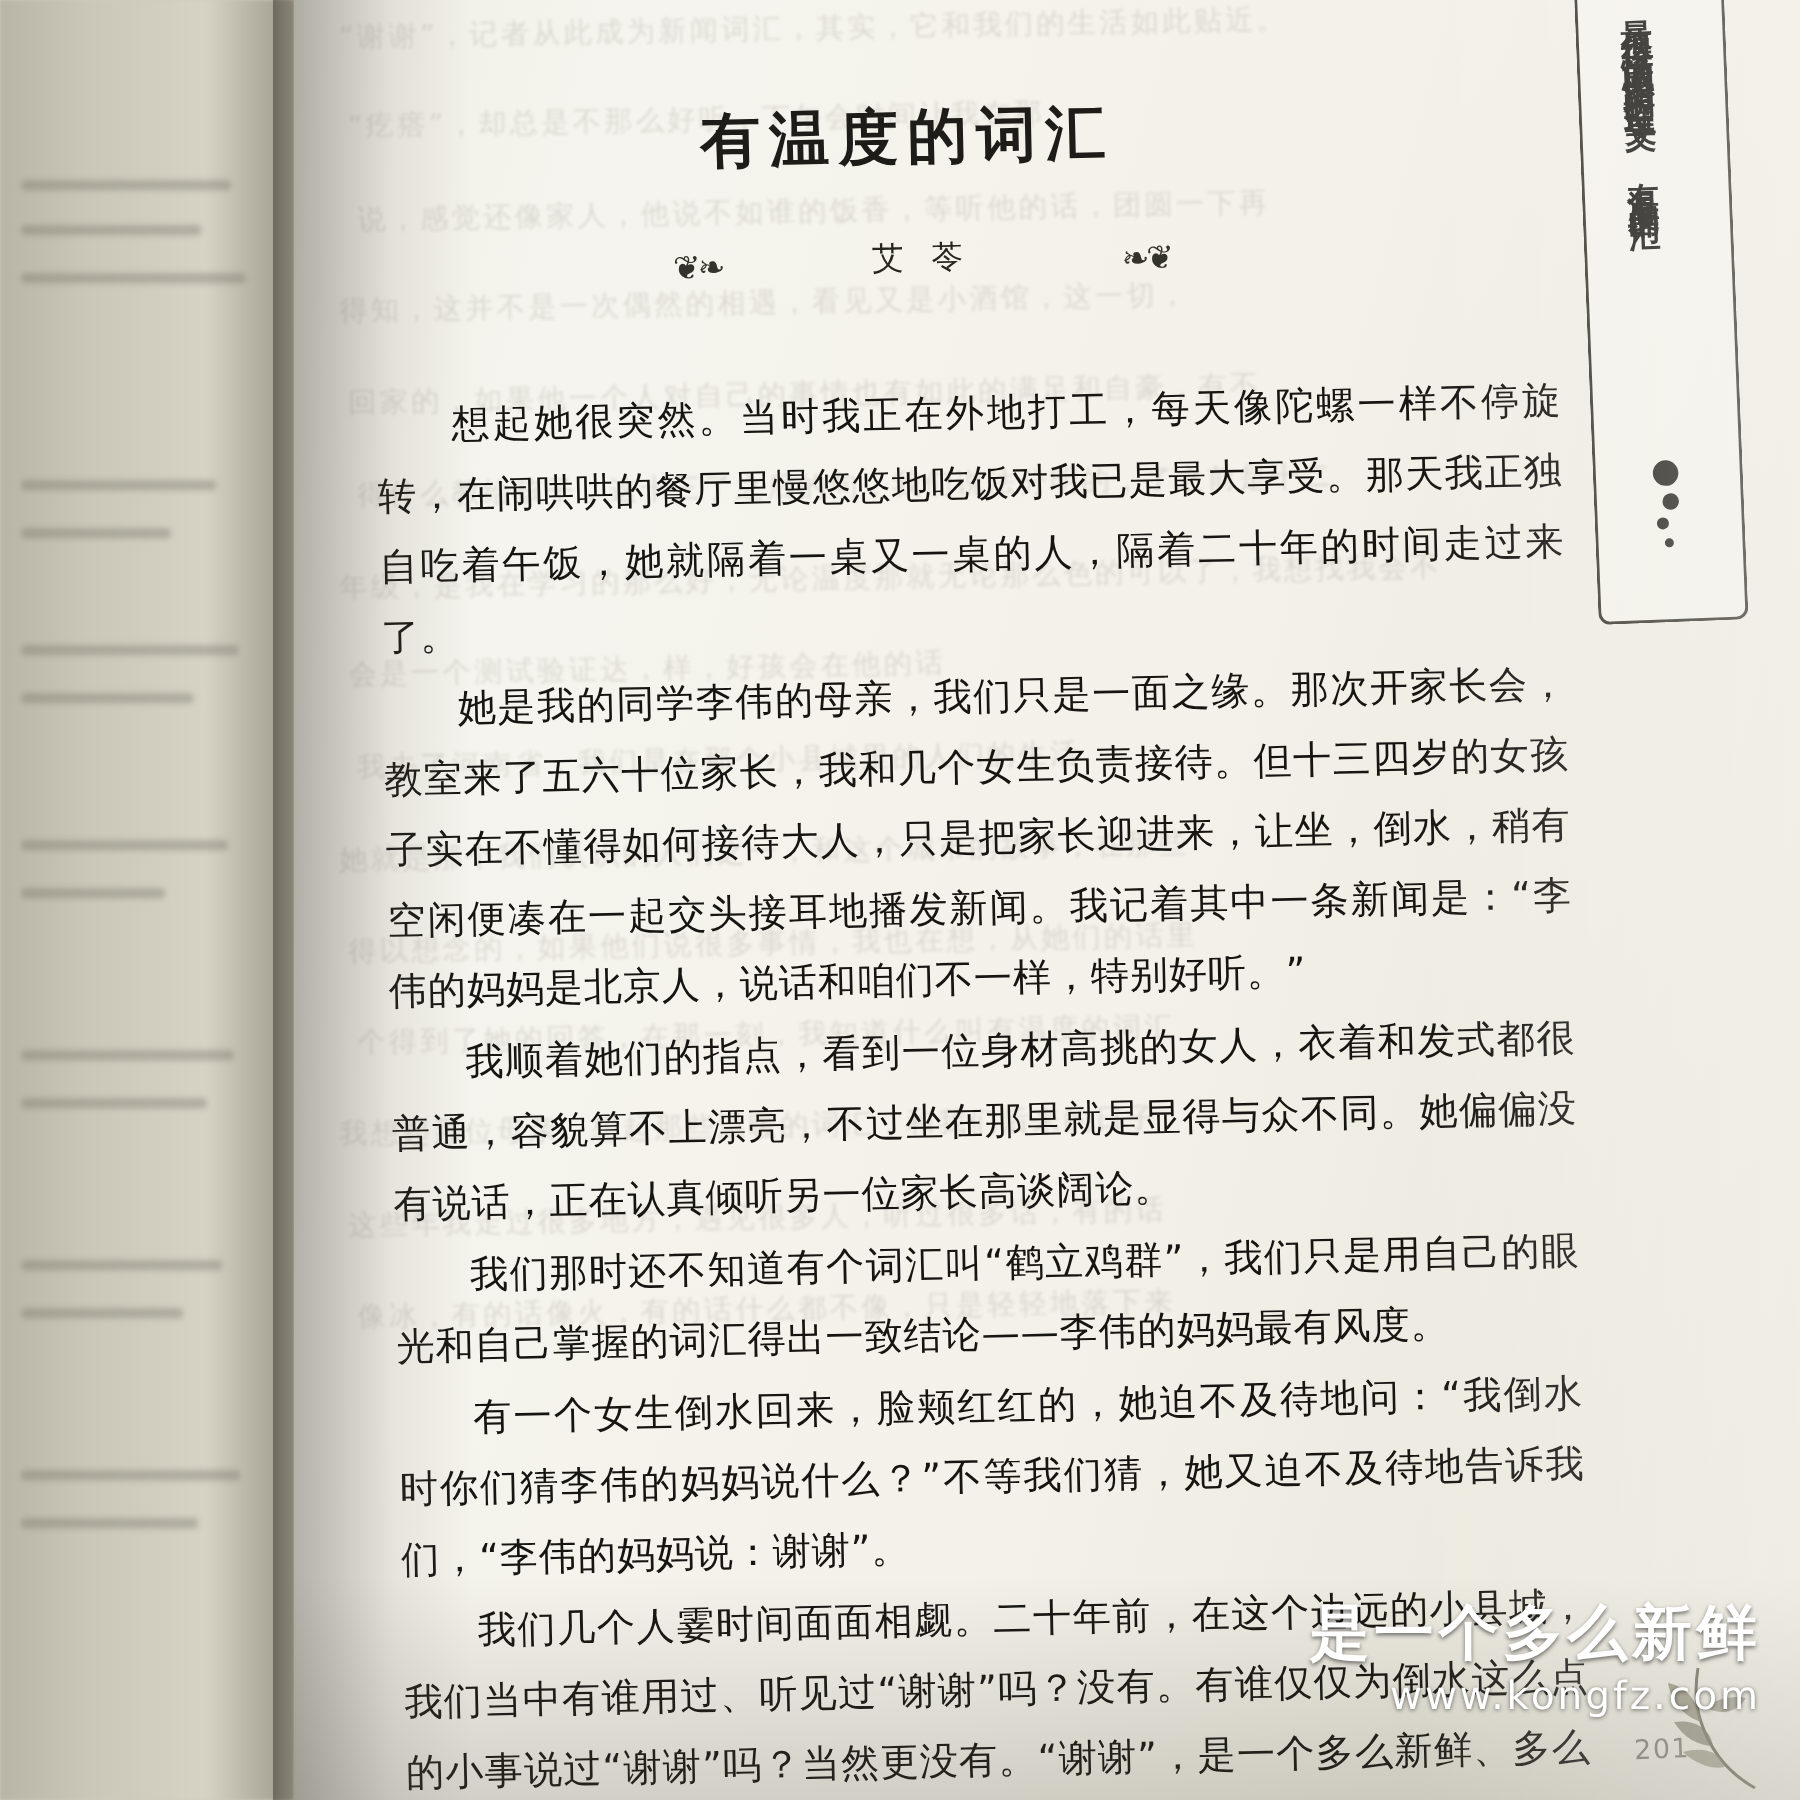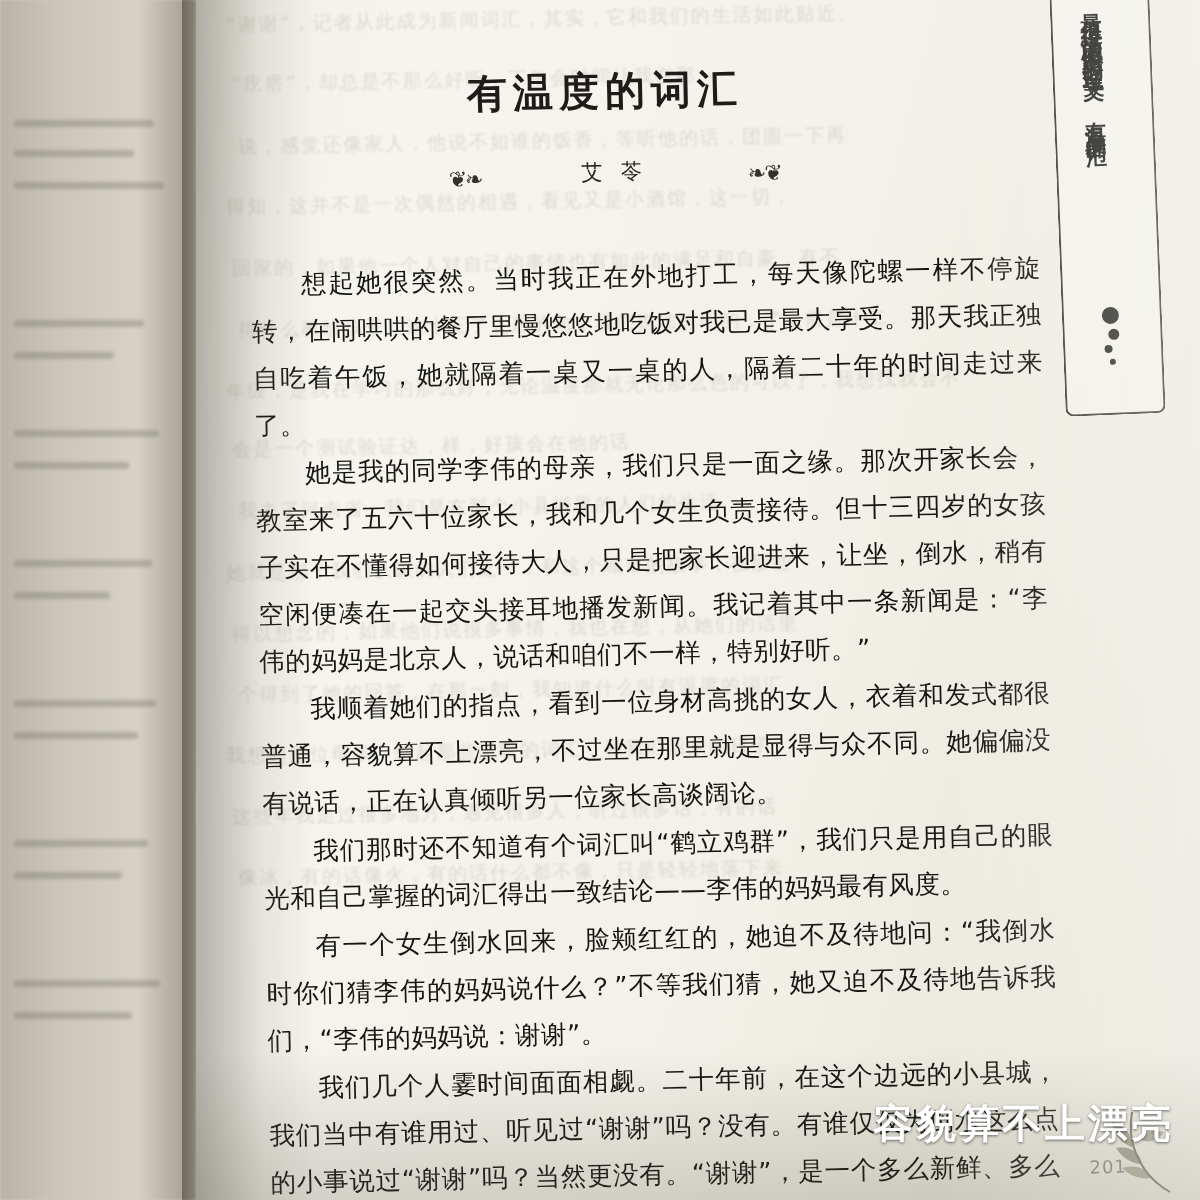--- a/index.html
+++ b/index.html
@@ -310,16 +310,17 @@
       <path d="M58 74 C50 76 38 72 30 64 C44 60 55 64 58 74 Z" fill="#6d6a50" opacity=".65"></path>
       <path d="M45 34 C54 28 62 26 72 28 C66 38 55 40 45 34 Z" fill="#5e5b45" opacity=".6"></path>
     </svg>
 
     <div class="page-shade"></div>
     <div class="page-shade-bottom"></div>
     <div class="page-glare"></div>
   </div>
 
   <div class="watermark">
-    <div class="wm-main">容貌算不上漂亮</div>
+    <div class="wm-main">是一个多么新鲜</div>
+    <div class="wm-sub">www.kongfz.com</div>
   </div>
 
 </div>
 
 </body></html>

